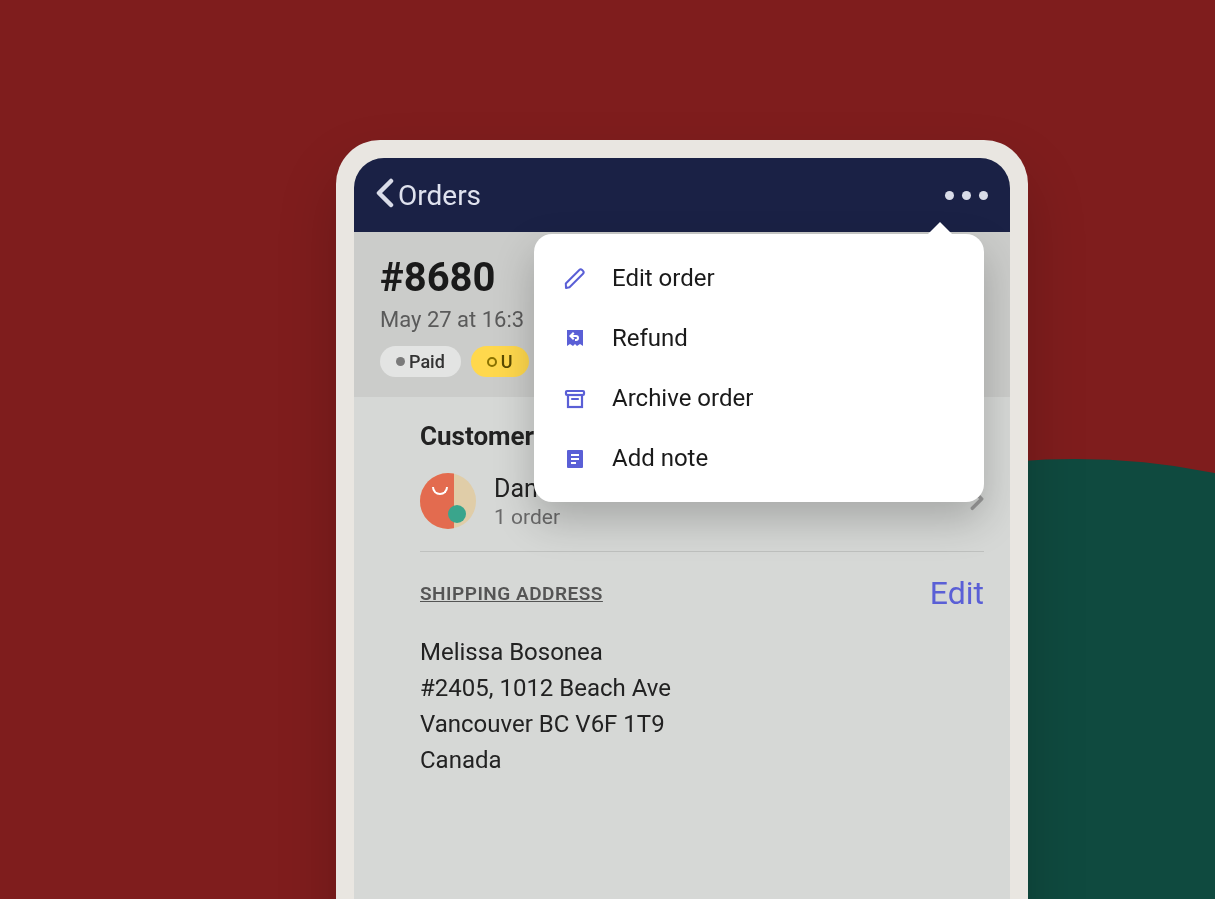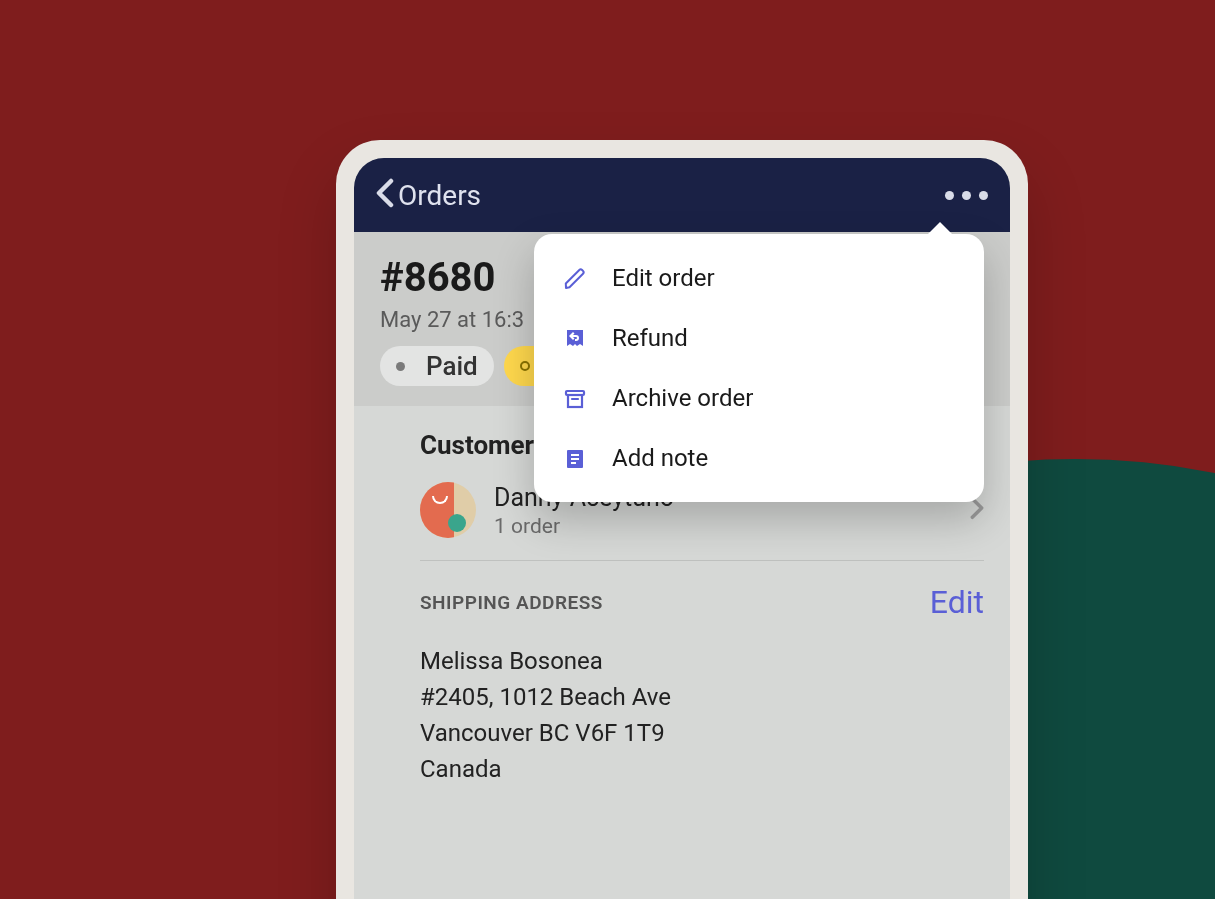--- a/index.html
+++ b/index.html
@@ -54,43 +54,43 @@
   .dots span { width: 9px; height: 9px; background: #d9dce8; border-radius: 50%; display: block; }
 
   .order-header {
     background: #cbccca;
     padding: 22px 26px 20px 26px;
   }
   .order-number { font-size: 40px; font-weight: 700; color: #1a1a1a; }
   .order-date { font-size: 22px; color: #5a5a5a; margin-top: 6px; }
   .badges { display: flex; gap: 10px; margin-top: 14px; }
   .badge {
-    display: inline-flex; align-items: center; gap: 21px;
-    padding: 5px 16px; border-radius: 20px; font-size: 26px; font-weight: 500;
+    display: inline-flex; align-items: center; gap: 4px;
+    padding: 5px 16px; border-radius: 20px; font-size: 18px; font-weight: 500;
   }
   .badge-paid { background: #e3e4e3; color: #333; }
   .badge-paid .dot { width: 9px; height: 9px; background: #7a7a7a; border-radius: 50%; }
   .badge-unfulfilled { background: #ffd84d; color: #5a4a00; }
   .badge-unfulfilled .dot { width: 10px; height: 10px; border: 2px solid #8a7200; border-radius: 50%; }
 
   .section { padding: 24px 26px; margin-left: 40px; }
   .section-title { font-size: 26px; font-weight: 700; color: #222; margin-bottom: 22px; }
 
   .customer-row { display: flex; align-items: center; gap: 18px; padding-bottom: 22px; border-bottom: 1px solid #bfc1bf; }
   .avatar { width: 56px; height: 56px; border-radius: 50%; position: relative; overflow: hidden; background: #e0cda8; flex-shrink: 0; }
   .avatar .a1 { position:absolute; left:0; top:0; width:60%; height:100%; background:#e36b4f; }
   .avatar .a2 { position:absolute; right:10px; bottom:6px; width:18px; height:18px; background:#3aa58c; border-radius:50%; }
   .avatar .eye { position:absolute; left:12px; top:14px; width:16px; height:8px; border:2px solid #fff; border-top:none; border-radius:0 0 16px 16px; }
   .customer-info { flex: 1; }
   .customer-name { font-size: 25px; color: #222; }
   .customer-sub { font-size: 21px; color: #6a6a6a; margin-top: 2px; }
   .chevron-right svg { width: 14px; height: 24px; }
 
   .ship-header { display: flex; justify-content: space-between; align-items: center; margin-top: 22px; }
-  .ship-label { font-size: 19px; font-weight: 600; color: #555; letter-spacing: 0.5px; }
+  .ship-label { font-size: 19px; font-weight: 600; color: #555; letter-spacing: 0.5px; text-decoration: underline; }
   .edit-link { font-size: 32px; color: #5a5fd6; font-weight: 400; }
   .address { margin-top: 22px; font-size: 24px; color: #222; line-height: 1.5; }
 
   
   .popover {
     position: absolute;
     top: 76px;
     right: 26px;
     width: 450px;
     background: #fff;

